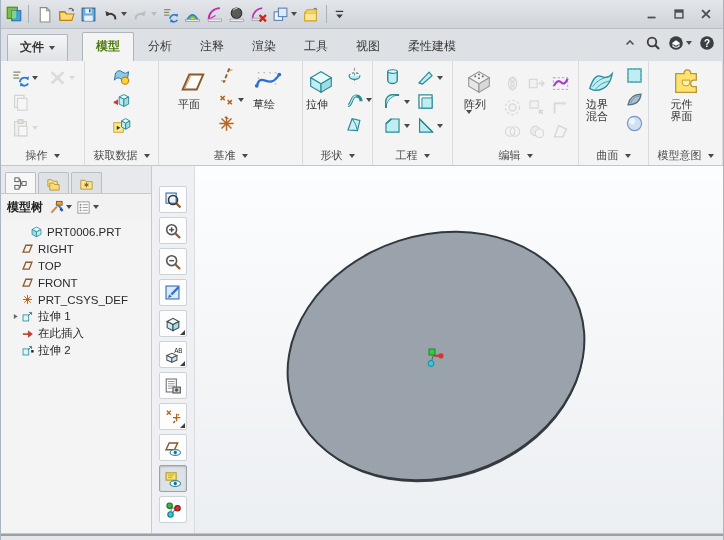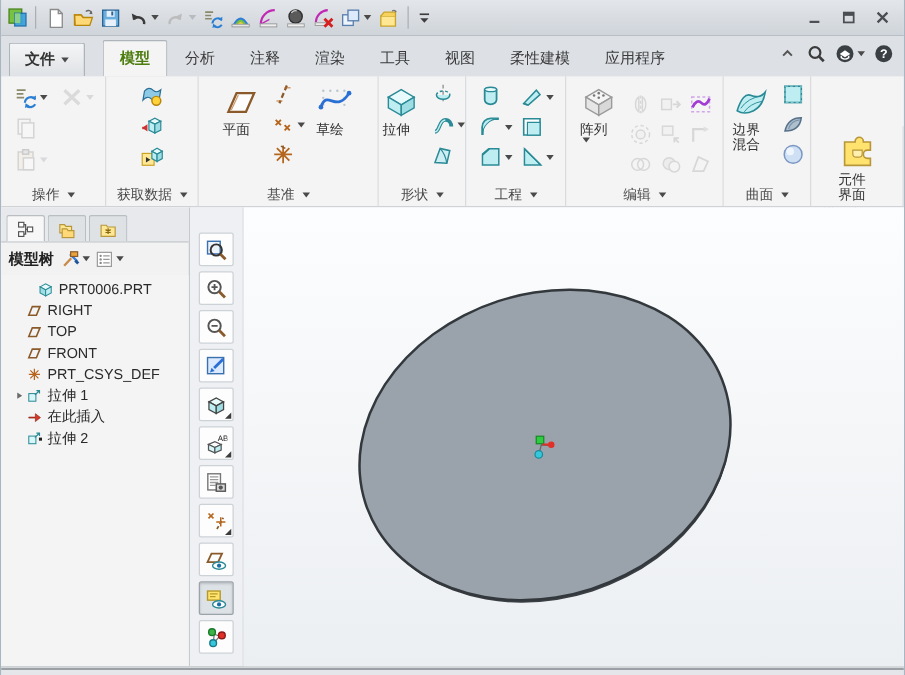--- a/index.html
+++ b/index.html
@@ -201,21 +201,20 @@
         <span class="caret"></span>
     </div>
     <div style="display:flex;" id="tabItems">
         <div class="tab active">模型</div>
         <div class="tab">分析</div>
         <div class="tab">注释</div>
         <div class="tab">渲染</div>
         <div class="tab">工具</div>
         <div class="tab">视图</div>
         <div class="tab">柔性建模</div>
-        <div class="tab">应用程序</div>
       </div>
     <div class="tabicons" id="tabRightIcons">
         <span style="display: flex; align-items: center;">
           <svg width="16" height="16" viewBox="0 0 16 16" xmlns="http://www.w3.org/2000/svg" style="display: block;">
             <path d="M4.5 9.5L8 6l3.5 3.5" fill="none" stroke="#555" stroke-width="1.6"></path>
           </svg>
         </span>
         <span style="display: flex; align-items: center;">
           <svg width="16" height="16" viewBox="0 0 16 16" xmlns="http://www.w3.org/2000/svg" style="display: block;">
             <circle cx="7" cy="7" r="4.3" fill="none" stroke="#3c3c3c" stroke-width="1.8"></circle>
@@ -564,21 +563,21 @@
                 <circle cx="6" cy="6" r="2.6" fill="#eef5fd"></circle>
               </svg>
             </span>
           </div>
         </div>
         <div class="glabel">
           <span>曲面</span>
           <span class="caret"></span>
         </div>
       </div>
-      <div class="group" style="width: 74px; margin-top: 40px;">
+      <div class="group" style="width: 74px;">
         <div class="gbody">
           <span class="bigbtn">
             <svg width="30" height="30" viewBox="0 0 32 32" xmlns="http://www.w3.org/2000/svg" style="display: block;">
               <path d="M5 7h9v-.5a3.5 3.5 0 0 1 7 0V7h6v7h-2.5a3.5 3.5 0 0 0 0 7H27v6H5z" fill="#ffe36e" stroke="#b8973a" stroke-width="1.4"></path>
               <path d="M12 14h8v3a3 3 0 0 1-3 3h-2a3 3 0 0 1-3-3z" fill="#fff0b0" stroke="#b8973a"></path>
             </svg>
             <span class="blabel">元件
 界面</span>
           </span>
         </div>

